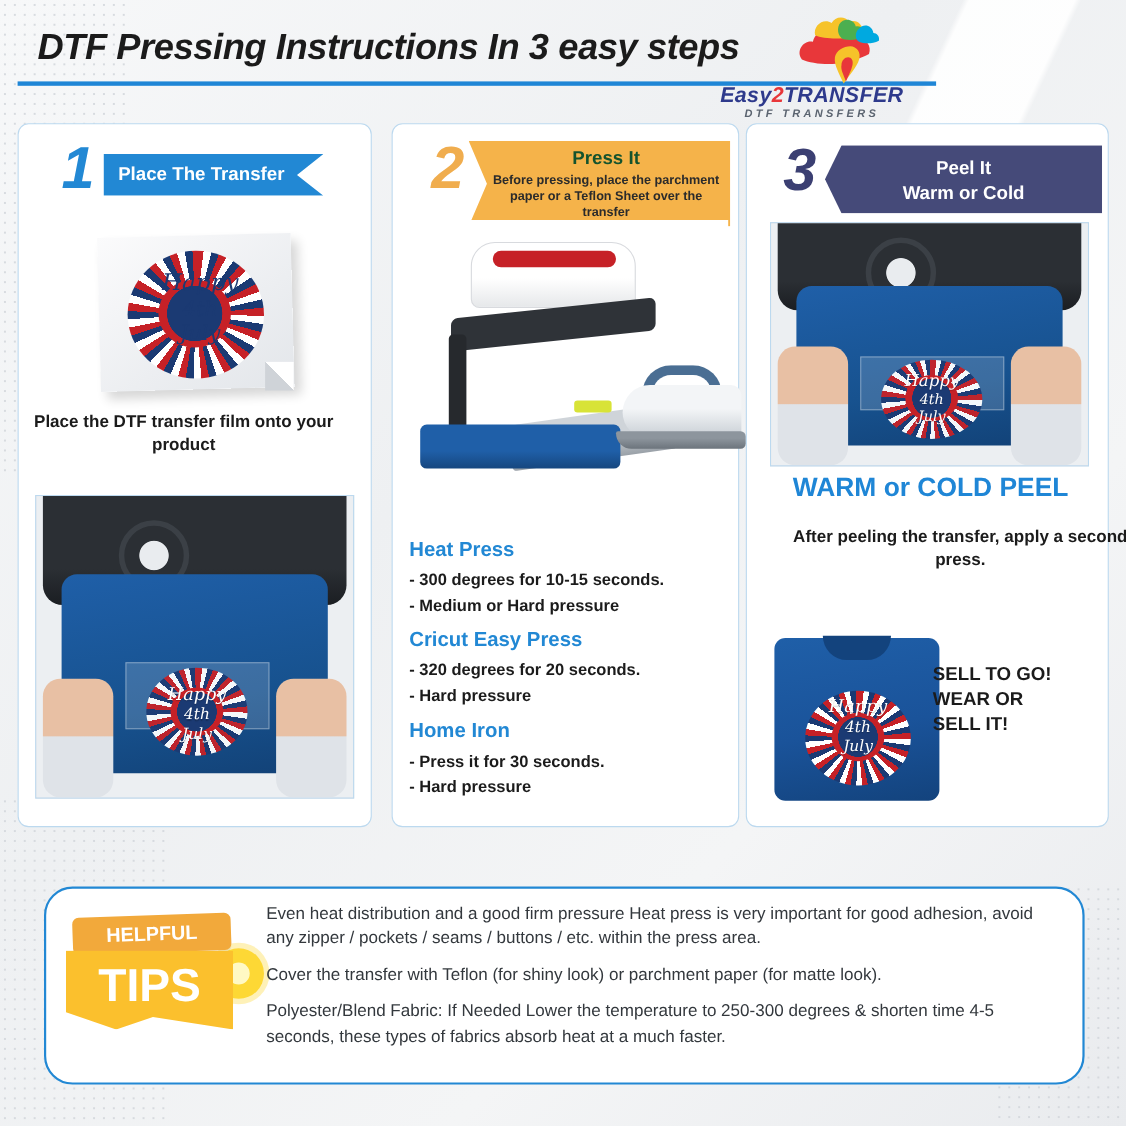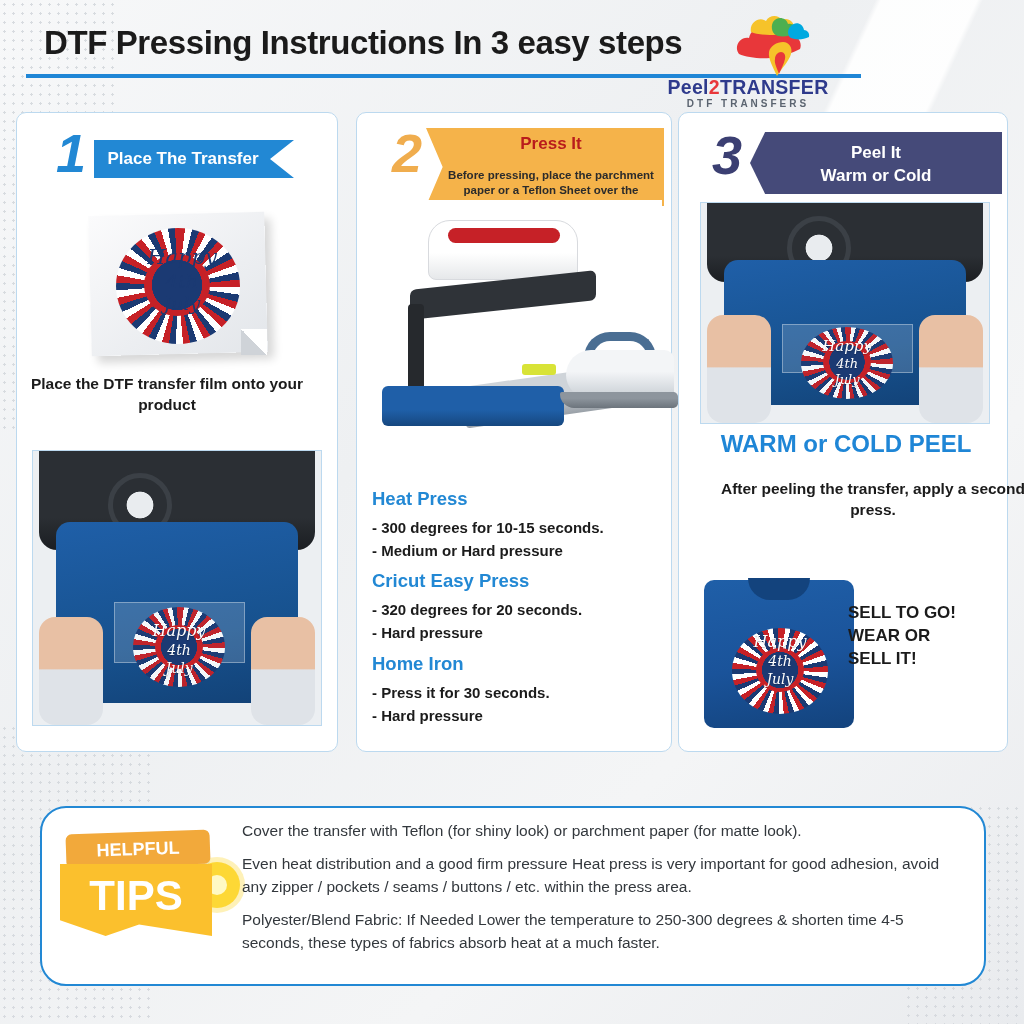--- a/index.html
+++ b/index.html
@@ -29,21 +29,21 @@
   .dots.br { right: 0; bottom: 0; width: 120px; height: 220px; }
   .diag {
     position: absolute; right: -60px; top: -40px;
     width: 460px; height: 300px;
     background: linear-gradient(115deg, rgba(255,255,255,0) 45%, rgba(255,255,255,.9) 46%, rgba(255,255,255,.9) 62%, rgba(255,255,255,0) 63%);
     pointer-events: none;
   }
 
   
   .header {
-    position: absolute; left: 10px; top: 0; width: 865px; height: 112px;
+    position: absolute; left: 0; top: 0; width: 865px; height: 112px; font-style: italic;
   }
   .header-title {
     position: absolute; left: 34px; top: 24px;
     font-size: 33px; font-weight: bold; color: #1b1b1b;
     letter-spacing: -0.4px;
   }
   .header-rule {
     position: absolute; left: 16px; top: 74px; width: 835px; height: 4px;
     background: #1f86d6;
   }
@@ -98,21 +98,21 @@
   }
 
   
   #ribbon2 { left: 362px; top: 122px; width: 302px; height: 80px; }
   #ribbon2 .num { color: #f0ad4e; left: 30px; top: 4px; }
   #ribbon2 .ribbon-band {
     left: 64px; top: 6px; width: 238px; height: 78px; background: #f5b34a;
     clip-path: polygon(0 0, 100% 0, 100% 100%, 0 100%, 7% 50%);
     padding: 6px 6px 0 18px;
   }
-  #ribbon2 .band-title { font-size: 17px; color: #b91c1c; margin-bottom: 14px; }
+  #ribbon2 .band-title { font-size: 17px; color: #14532d; margin-bottom: 3px; }
   #ribbon2 .band-sub { font-size: 11.5px; color: #2b2b2b; line-height: 1.28; font-weight: bold; }
 
   
   #ribbon3 { left: 684px; top: 122px; width: 320px; height: 80px; }
   #ribbon3 .num { color: #3b3f72; left: 28px; top: 6px; }
   #ribbon3 .ribbon-band {
     left: 66px; top: 10px; width: 252px; height: 62px; background: #454a79;
     clip-path: polygon(6% 0, 100% 0, 100% 100%, 6% 100%, 0 50%);
     font-size: 17px; line-height: 1.35; padding-top: 10px;
   }
@@ -338,21 +338,21 @@
     <div class="logo">
       <svg class="logo-splash" width="112" height="64" viewBox="0 0 112 64">
         <path d="M18 40c-6-8 2-18 10-16 2-10 14-14 20-7 5-7 16-5 18 4 9-2 16 6 13 14-8 4-18 8-30 9-12 1-24-1-31-4z" fill="#e8373a"></path>
         <path d="M30 18c-2-9 8-16 15-11 3-6 12-7 16-1 6-3 13 2 12 9-7 4-16 6-24 6-7 0-15-1-19-3z" fill="#f6c32a"></path>
         <path d="M52 8c4-6 13-5 15 2 5-1 10 3 9 9-6 3-13 4-19 3-5-1-8-8-5-14z" fill="#4caf50"></path>
         <path d="M70 12c4-5 12-3 13 4 3 0 6 3 5 7-6 3-13 3-18 1-4-2-4-9 0-12z" fill="#00a9e0"></path>
         <path d="M62 28c6 0 10 6 8 12-2 7-9 14-14 22-4-9-9-17-8-24 1-6 8-10 14-10z" fill="#f6c32a"></path>
         <path d="M60 38c3 0 5 3 4 7-1 5-4 10-6 15-2-6-5-11-4-15 0-4 3-7 6-7z" fill="#e8373a"></path>
       </svg>
       <div class="logo-text">
-        <span class="r2">Peel</span><span class="two">2</span><span class="r2">TRANSFER</span>
+        <span class="r2">Easy</span><span class="two">2</span><span class="r2">TRANSFER</span>
       </div>
       <div class="logo-sub">DTF TRANSFERS</div>
     </div>
   </div>
 
   <div class="panel" id="panel1"></div>
 
   <div class="ribbon" id="ribbon1">
     <div class="num">1</div>
     <div class="ribbon-band">Place The Transfer</div>
@@ -487,17 +487,17 @@
 
   <div id="tips"></div>
 
   <div class="tips-badge">
     <div class="badge-sun"></div>
     <div class="badge-top">HELPFUL</div>
     <div class="badge-main">TIPS</div>
   </div>
 
   <div class="tips-text">
+    <p>Even heat distribution and a good firm pressure Heat press is very important for good adhesion, avoid any zipper / pockets / seams / buttons / etc. within the press area.</p>
     <p>Cover the transfer with Teflon (for shiny look) or parchment paper (for matte look).</p>
-    <p>Even heat distribution and a good firm pressure Heat press is very important for good adhesion, avoid any zipper / pockets / seams / buttons / etc. within the press area.</p>
     <p>Polyester/Blend Fabric: If Needed Lower the temperature to 250-300 degrees &amp; shorten time 4-5 seconds, these types of fabrics absorb heat at a much faster.</p>
   </div>
 </div>
 
 </body></html>

